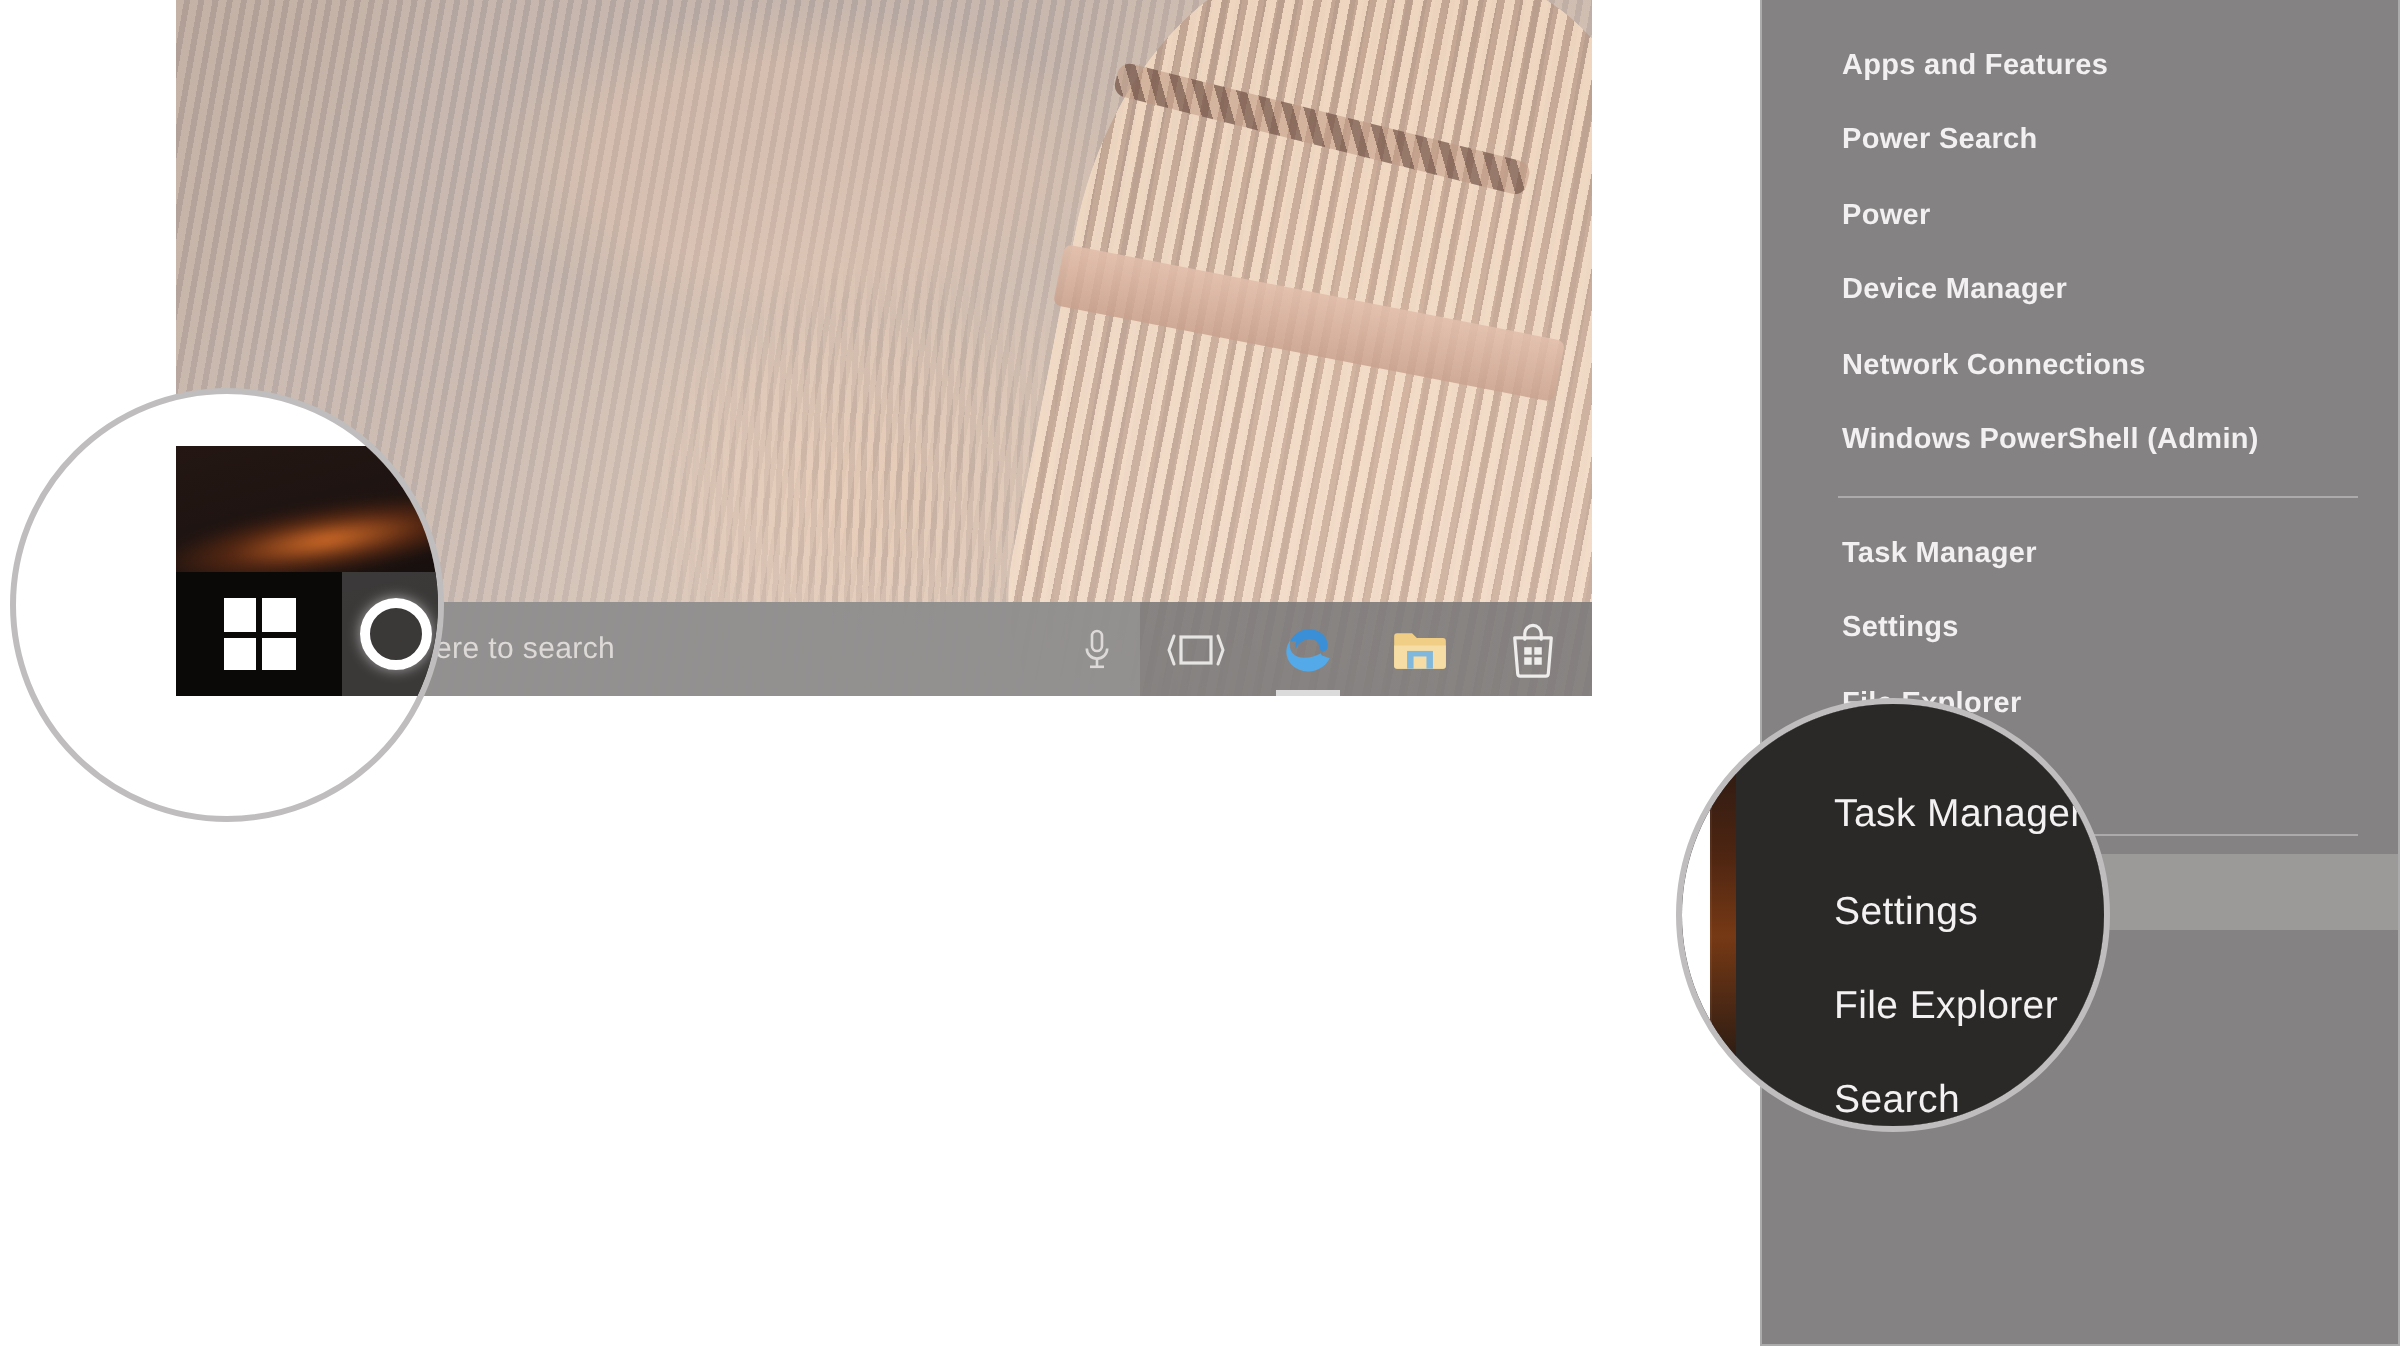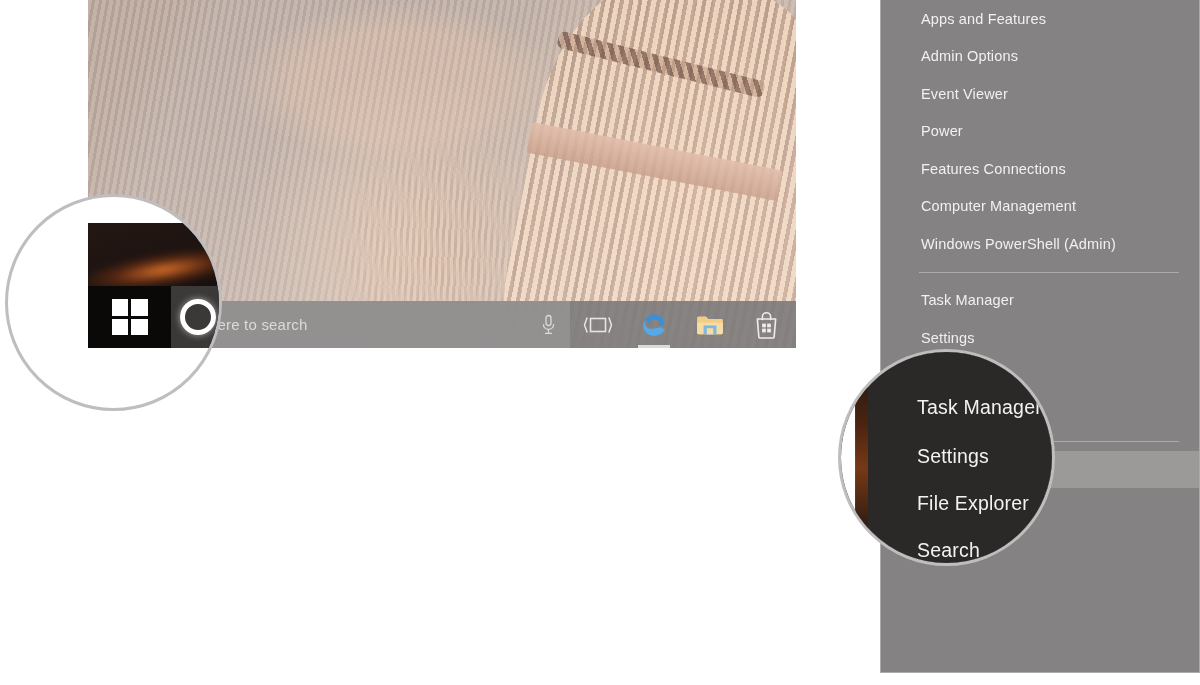--- a/index.html
+++ b/index.html
@@ -200,21 +200,23 @@
     position: absolute;
     left: 880px;
     top: 0px;
     width: 320px;
     height: 673px;
     background: rgba(128,126,126,0.97);
     border-left: 1px solid rgba(190,188,188,0.7);
     border-right: 1px solid rgba(190,188,188,0.7);
     border-bottom: 1px solid rgba(190,188,188,0.7);
     box-sizing: border-box;
+    padding-top: 14px;
     font-size: 14.5px;
+    font-weight: bold;
   }
   .menu-item {
     height: 37.5px;
     display: flex;
     align-items: center;
     padding-left: 40px;
     padding-right: 18px;
     color: #f2f0f0;
     letter-spacing: .15px;
     box-sizing: border-box;
@@ -415,33 +417,30 @@
       </div>
     </div>
   </div>
 
   <div id="context-menu">
 
     <div class="menu-item">
       <span>Apps and Features</span>
     </div>
     <div class="menu-item">
-      <span>Admin Options</span>
-    </div>
-    <div class="menu-item">
-      <span>Event Viewer</span>
+      <span>Power Search</span>
     </div>
     <div class="menu-item">
       <span>Power</span>
     </div>
     <div class="menu-item">
-      <span>Features Connections</span>
-    </div>
-    <div class="menu-item">
-      <span>Computer Management</span>
+      <span>Device Manager</span>
+    </div>
+    <div class="menu-item">
+      <span>Network Connections</span>
     </div>
     <div class="menu-item">
       <span>Windows PowerShell (Admin)</span>
     </div>
 
     <div class="menu-sep"></div>
 
     <div class="menu-item">
       <span>Task Manager</span>
     </div>

